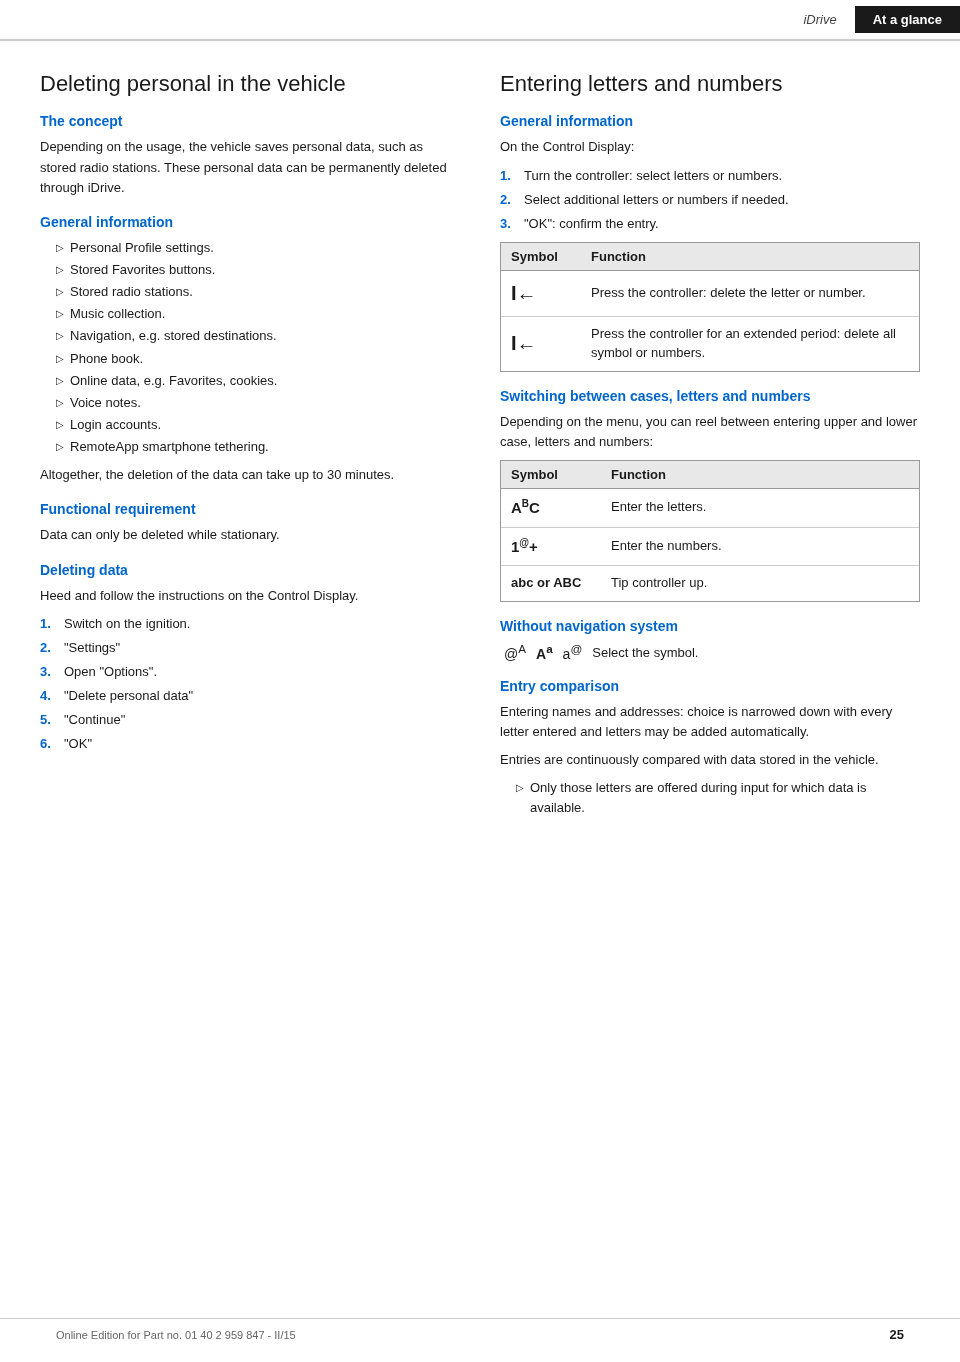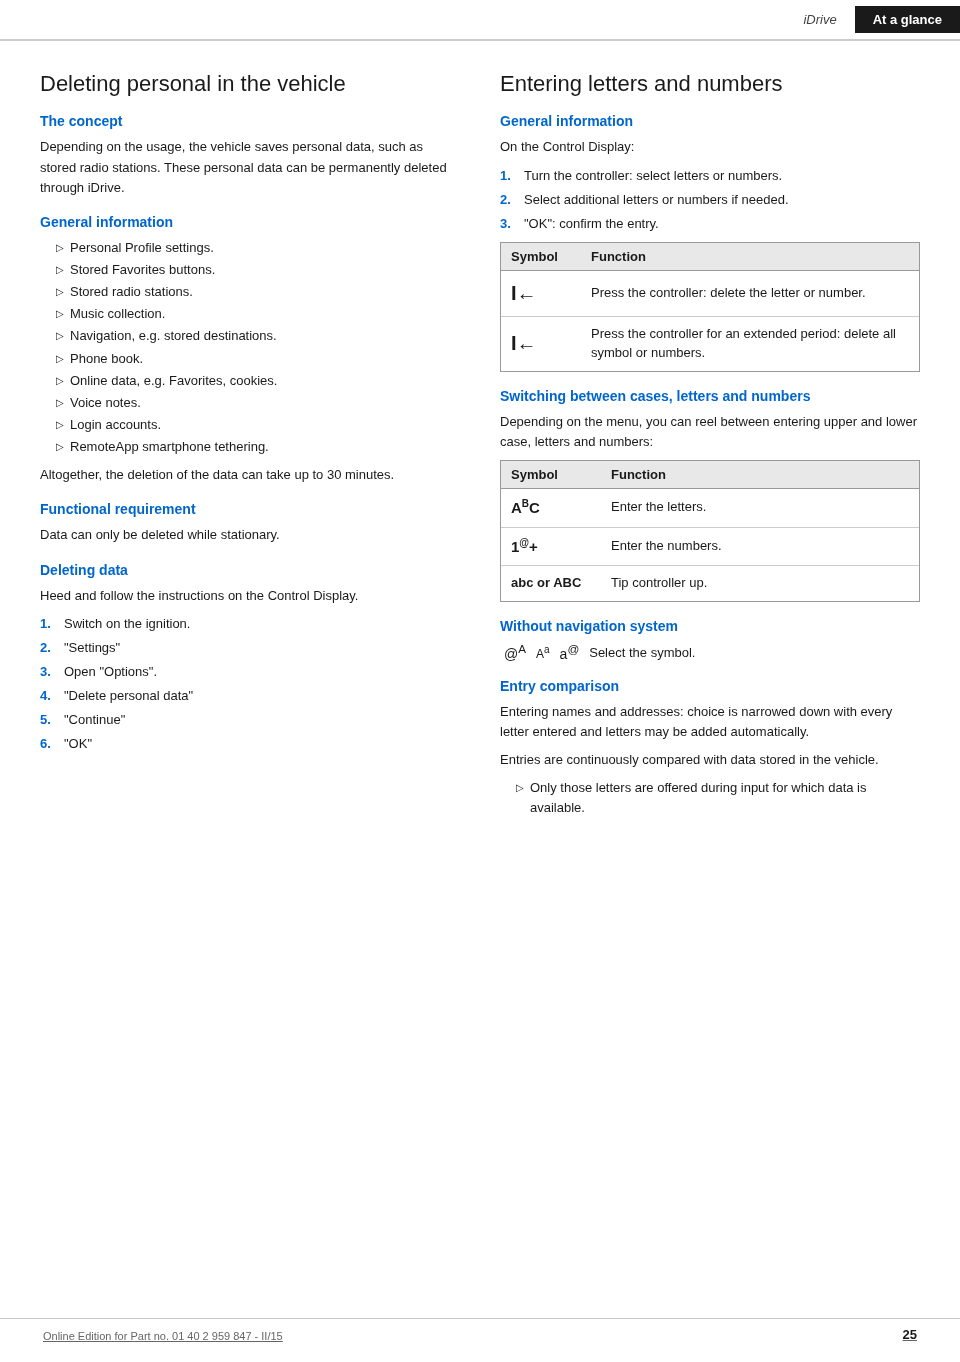--- a/index.html
+++ b/index.html
@@ -184,27 +184,26 @@
       margin-bottom: 6px;
       padding-left: 4px;
     }
     footer {
       position: absolute;
       bottom: 20px;
       left: 0;
       right: 0;
       display: flex;
       justify-content: space-between;
-      align-items: flex-end;
-      padding: 0 43px;
+      align-items: center;
+      padding: 0 56px;
       font-size: 11px;
       color: #666;
       border-top: 1px solid #ccc;
       padding-top: 8px;
-      text-decoration: underline;
     }
     .page-number {
       font-size: 13px;
       font-weight: bold;
       color: #1a1a1a;
     }
     .delete-icon-large {
       font-size: 22px;
       font-weight: bold;
     }
@@ -329,21 +328,21 @@
       <div class="table2-row">
         <span class="table2-cell col1" style="font-size:13px;">abc or ABC</span>
         <span class="table2-cell col2">Tip controller up.</span>
       </div>
     </div>
 
     <div class="without-nav-section">
       <h2 class="subsection-title">Without navigation system</h2>
       <div class="without-nav-symbols">
         <span style="font-size:14px;">@<sup>A</sup></span>
-        <span style="font-size:12px;">A<sup>a</sup></span>
+        <span style="font-size:14px;font-weight:bold;">A<sup>a</sup></span>
         <span style="font-size:14px;">a<sup>@</sup></span>
         <span style="font-size:13px;">Select the symbol.</span>
       </div>
     </div>
 
     <h2 class="subsection-title">Entry comparison</h2>
     <p class="body-text">Entering names and addresses: choice is narrowed down with every letter entered and letters may be added automatically.</p>
     <p class="body-text">Entries are continuously compared with data stored in the vehicle.</p>
     <ul class="bullet-list">
       <li>Only those letters are offered during input for which data is available.</li>

